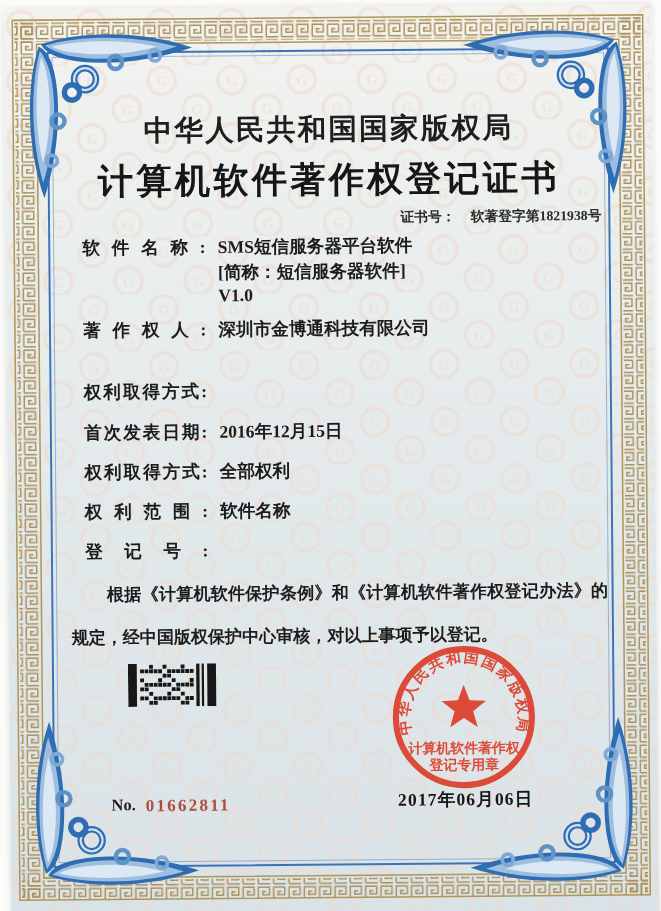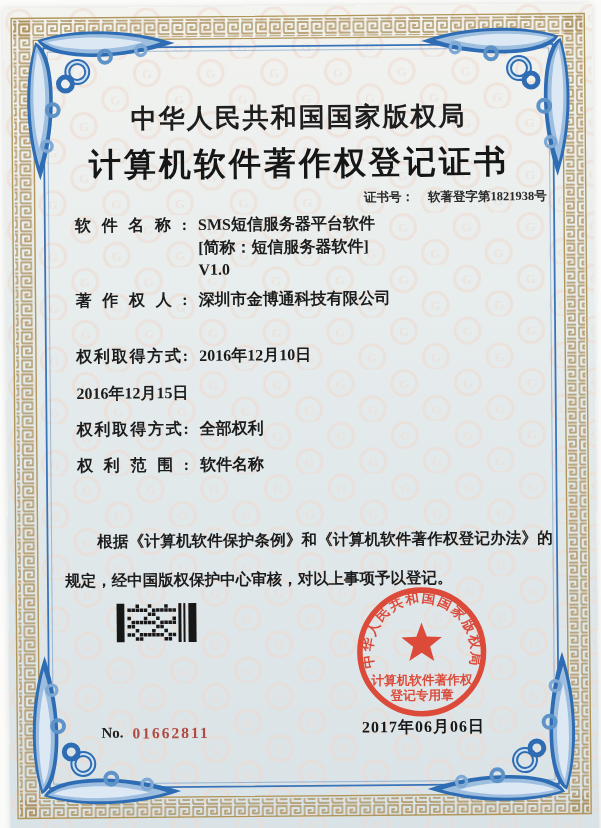--- a/index.html
+++ b/index.html
@@ -104,34 +104,35 @@
   <div class="extra" style="top:231px">[简称：短信服务器软件]</div>
   <div class="extra" style="top:254px">V1.0</div>
 
   <div class="row" style="top:283px">
     <span class="lbl">著作权人:</span>
     <span class="val">深圳市金博通科技有限公司</span>
   </div>
 
   <div class="row" style="top:339px">
     <span class="lbl">权利取得方式:</span>
-    <span class="val">2016年12月10日</span>
   </div>
   <div class="row" style="top:376px">
+    <span class="lbl">首次发表日期:</span>
     <span class="val">2016年12月15日</span>
   </div>
   <div class="row" style="top:412px">
     <span class="lbl">权利取得方式:</span>
     <span class="val">全部权利</span>
   </div>
   <div class="row" style="top:448px">
     <span class="lbl">权利范围:</span>
     <span class="val">软件名称</span>
   </div>
   <div class="row" style="top:484px">
+    <span class="lbl">登记号:</span>
   </div>
 
   <div class="abs statement">根据《计算机软件保护条例》和《计算机软件著作权登记办法》的规定，经中国版权保护中心审核，对以上事项予以登记。</div>
 
   <svg id="barcode" class="abs" viewBox="0 0 82 39">
     <rect x="0" y="0" width="8" height="39" fill="#171717"></rect>
     <g id="bcm">
         <rect x="11" y="5.1" width="3.5" height="3.5" fill="#171717"></rect>
         <rect x="11" y="13.299999999999999" width="3.5" height="3.5" fill="#171717"></rect>
         <rect x="11" y="21.5" width="3.5" height="3.5" fill="#171717"></rect>

